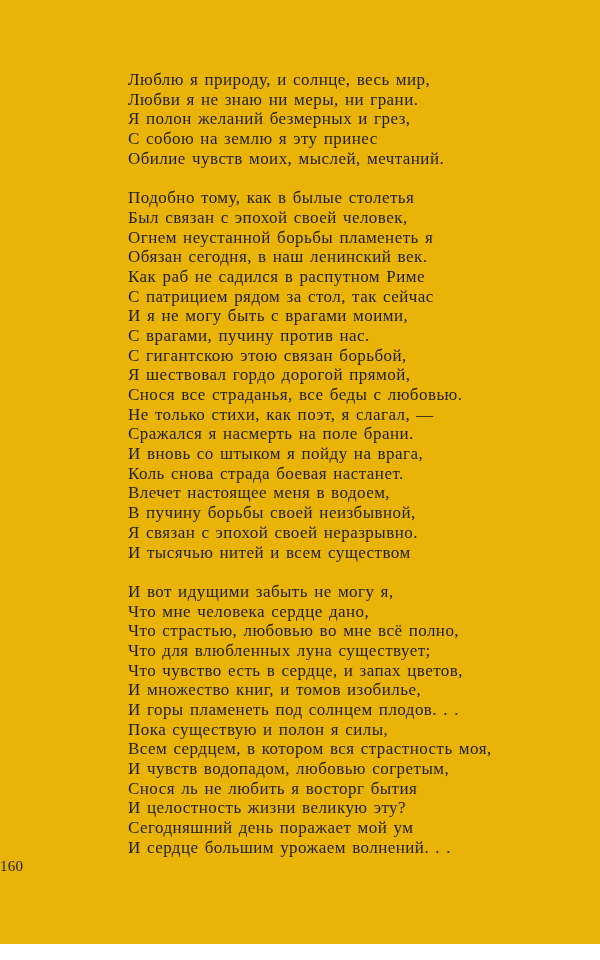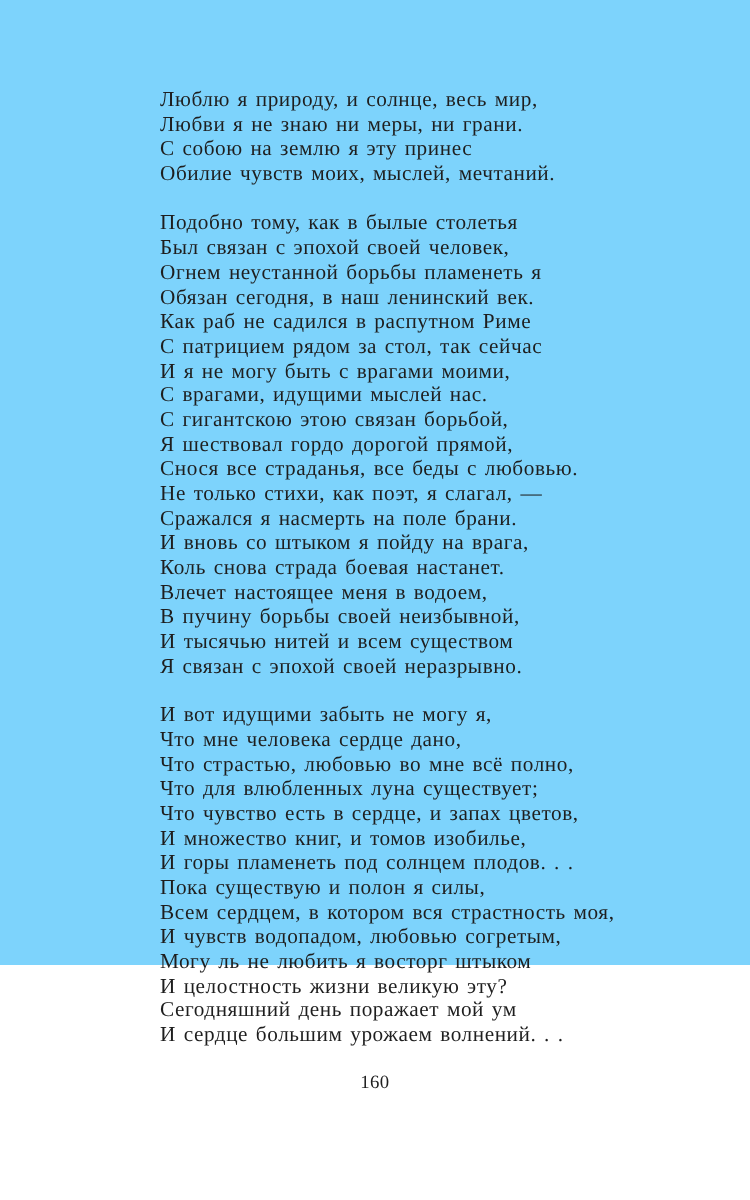--- a/index.html
+++ b/index.html
@@ -1,79 +1,80 @@
 <!DOCTYPE html>
 <html><head>
   <meta charset="utf-8">
   <style>
     html, body { margin: 0; padding: 0; background: #ffffff; }
     body { width: 600px; height: 960px; position: relative; overflow: hidden; }
     .page {
-      position: absolute; left: 0; top: 0; width: 600px; height: 772px; background: #7dd3fc;
+      position: absolute; left: 0; top: 0; width: 600px; height: 944px; background: #eab308;
     }
     .poem {
       position: absolute; left: 128px; top: 70px;
       font-family: "Liberation Serif", "DejaVu Serif", serif;
       font-size: 17px; line-height: 19.7px; color: #1e1e1e;
       letter-spacing: 0.45px; word-spacing: 1.5px;
       white-space: nowrap;
     }
     .stanza { margin: 0; }
     .stanza + .stanza { margin-top: 19.7px; }
     .line { display: block; height: 19.7px; }
     .page-number {
       position: absolute; left: 0; width: 600px; top: 858px;
-      text-align: center;
+      text-align: left;
       font-family: "Liberation Serif", "DejaVu Serif", serif;
       font-size: 15px; color: #1e1e1e; letter-spacing: 0.3px;
     }
   </style>
 </head>
 <body>
 
 <div class="page">
   <div class="poem">
     <div class="stanza">
       <span class="line">Люблю я природу, и солнце, весь мир,</span>
       <span class="line">Любви я не знаю ни меры, ни грани.</span>
+      <span class="line">Я полон желаний безмерных и грез,</span>
       <span class="line">С собою на землю я эту принес</span>
       <span class="line">Обилие чувств моих, мыслей, мечтаний.</span>
     </div>
     <div class="stanza">
       <span class="line">Подобно тому, как в былые столетья</span>
       <span class="line">Был связан с эпохой своей человек,</span>
       <span class="line">Огнем неустанной борьбы пламенеть я</span>
       <span class="line">Обязан сегодня, в наш ленинский век.</span>
       <span class="line">Как раб не садился в распутном Риме</span>
       <span class="line">С патрицием рядом за стол, так сейчас</span>
       <span class="line">И я не могу быть с врагами моими,</span>
-      <span class="line">С врагами, идущими мыслей нас.</span>
+      <span class="line">С врагами, пучину против нас.</span>
       <span class="line">С гигантскою этою связан борьбой,</span>
       <span class="line">Я шествовал гордо дорогой прямой,</span>
       <span class="line">Снося все страданья, все беды с любовью.</span>
       <span class="line">Не только стихи, как поэт, я слагал, —</span>
       <span class="line">Сражался я насмерть на поле брани.</span>
       <span class="line">И вновь со штыком я пойду на врага,</span>
       <span class="line">Коль снова страда боевая настанет.</span>
       <span class="line">Влечет настоящее меня в водоем,</span>
       <span class="line">В пучину борьбы своей неизбывной,</span>
+      <span class="line">Я связан с эпохой своей неразрывно.</span>
       <span class="line">И тысячью нитей и всем существом</span>
-      <span class="line">Я связан с эпохой своей неразрывно.</span>
     </div>
     <div class="stanza">
       <span class="line">И вот идущими забыть не могу я,</span>
       <span class="line">Что мне человека сердце дано,</span>
       <span class="line">Что страстью, любовью во мне всё полно,</span>
       <span class="line">Что для влюбленных луна существует;</span>
       <span class="line">Что чувство есть в сердце, и запах цветов,</span>
       <span class="line">И множество книг, и томов изобилье,</span>
       <span class="line">И горы пламенеть под солнцем плодов. . .</span>
       <span class="line">Пока существую и полон я силы,</span>
       <span class="line">Всем сердцем, в котором вся страстность моя,</span>
       <span class="line">И чувств водопадом, любовью согретым,</span>
-      <span class="line">Могу ль не любить я восторг штыком</span>
+      <span class="line">Снося ль не любить я восторг бытия</span>
       <span class="line">И целостность жизни великую эту?</span>
       <span class="line">Сегодняшний день поражает мой ум</span>
       <span class="line">И сердце большим урожаем волнений. . .</span>
     </div>
   </div>
   <div class="page-number">160</div>
 </div>
 
 </body></html>

